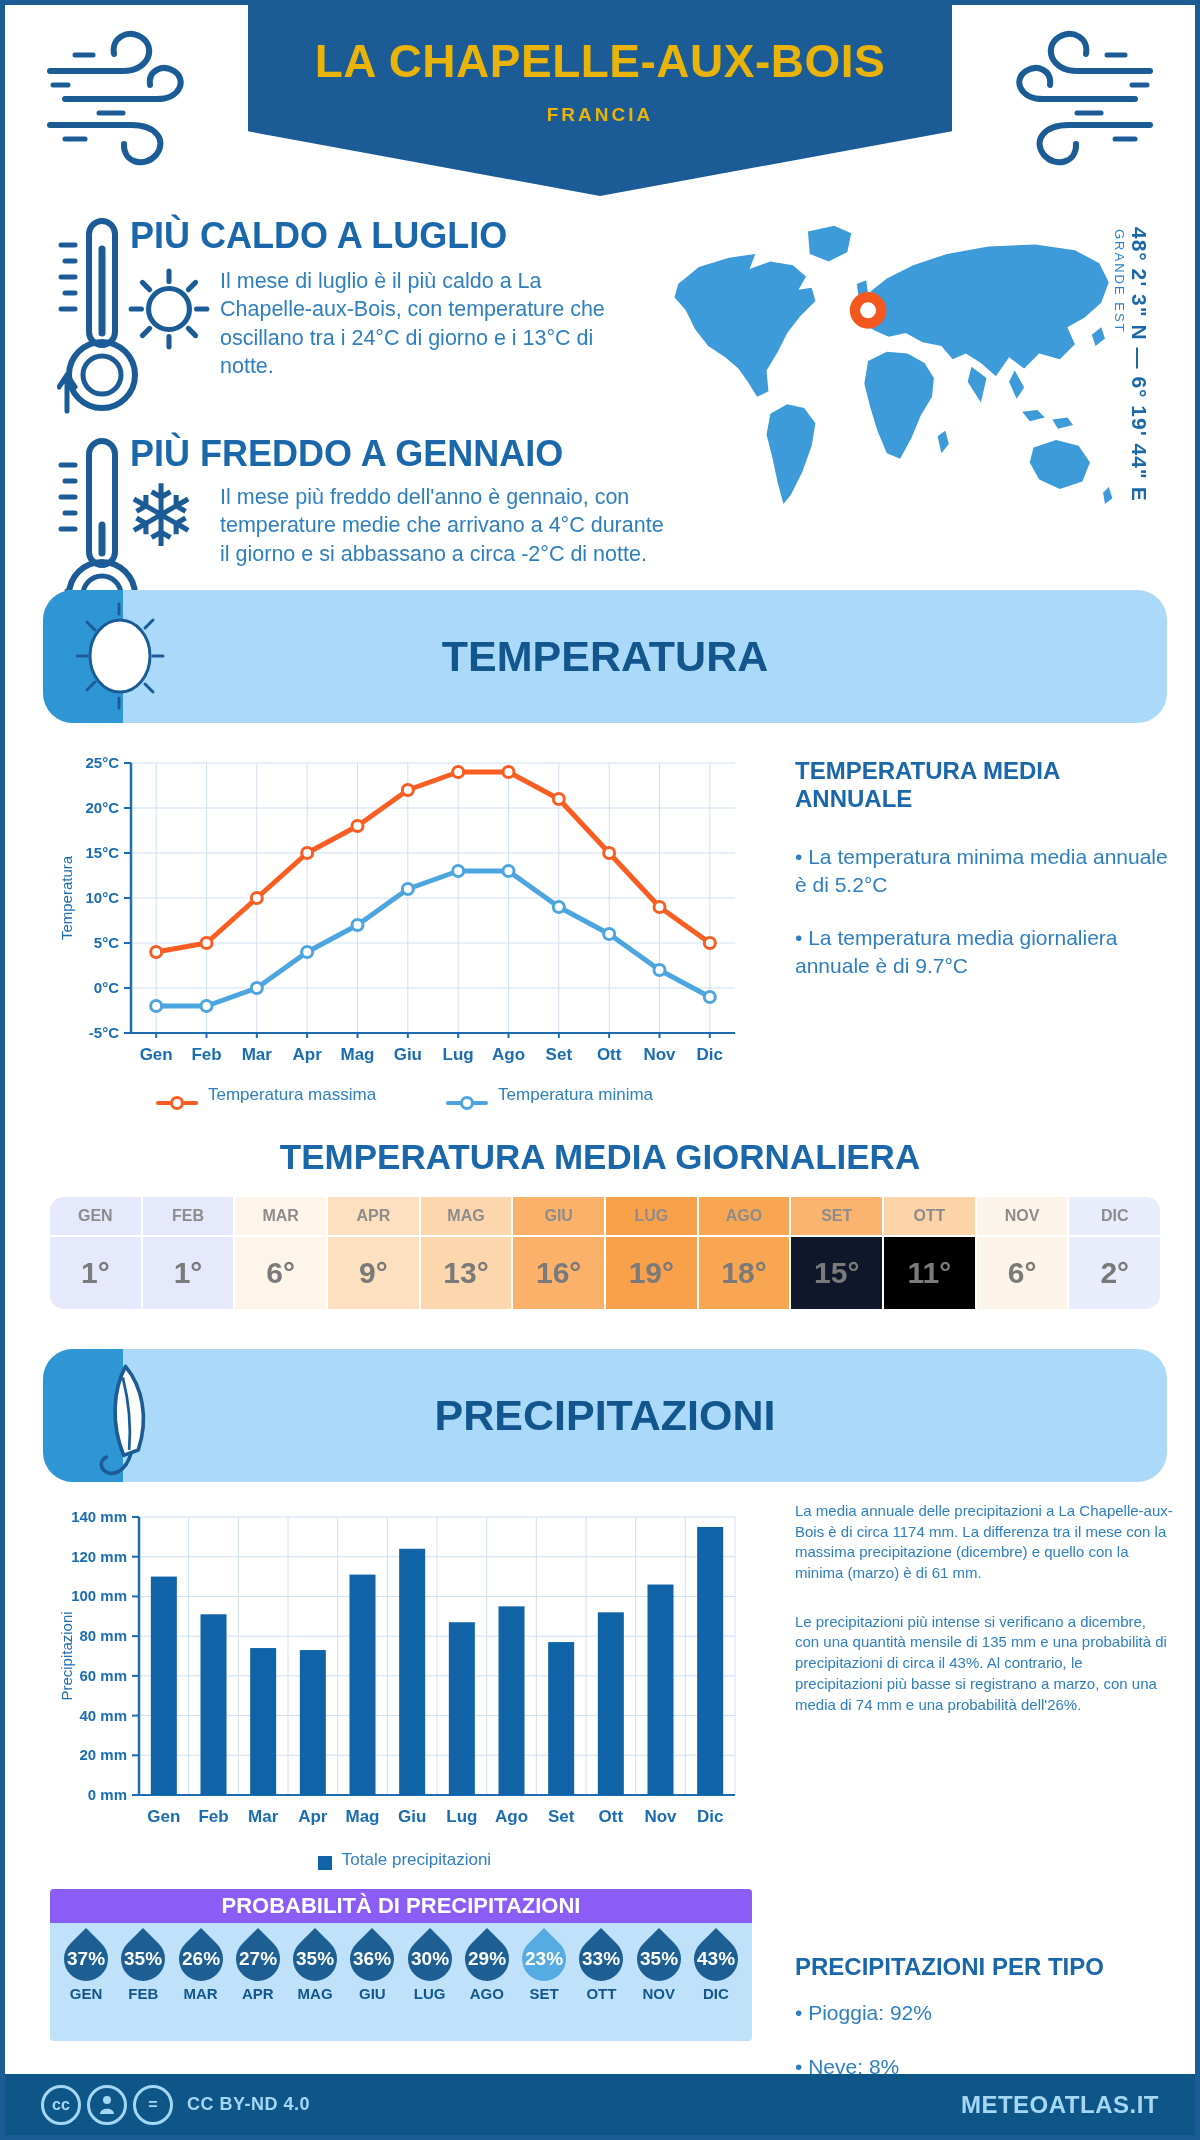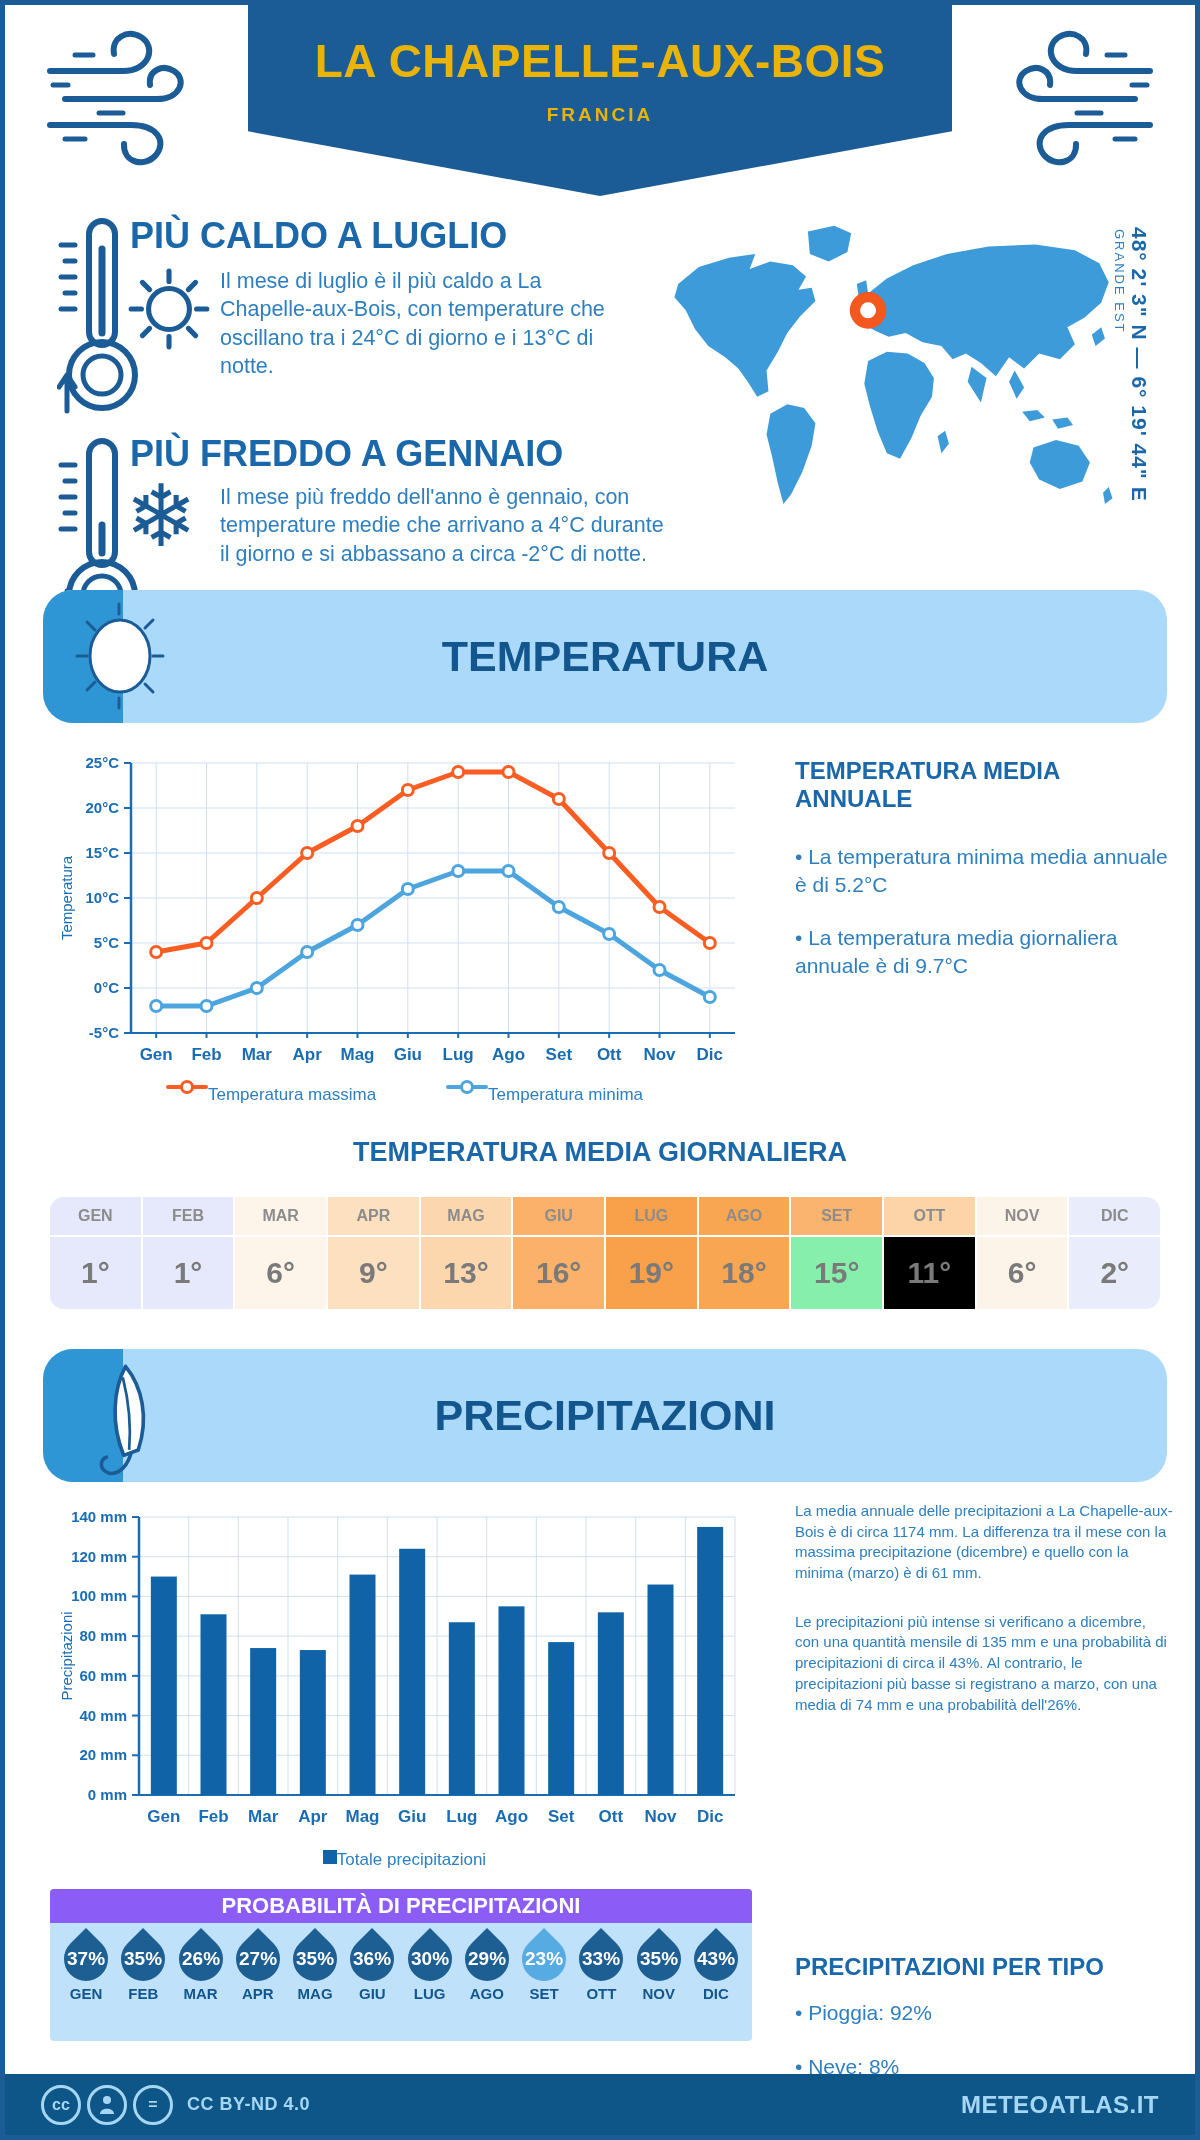--- a/index.html
+++ b/index.html
@@ -31,32 +31,32 @@
   
   .secbanner{position:absolute;left:38px;width:1124px;height:133px;background:#abd9f9;border-radius:30px;}
   .secbanner .seg{position:absolute;left:0;top:0;width:80px;height:133px;background:#2f96d5;border-radius:30px 0 0 30px;}
   .secbanner .sectitle{position:absolute;left:0;right:0;top:42px;text-align:center;font-size:43px;font-weight:bold;color:#12568d;}
   .secicon{position:absolute;left:28px;top:12px;}
 
   
   .chart{position:absolute;left:52px;width:695px;}
   svg text{font-family:"Liberation Sans",sans-serif;}
   .legend-row{position:absolute;left:52px;width:695px;display:flex;justify-content:center;gap:70px;align-items:center;}
-  .legend-item{display:flex;align-items:flex-start;}
+  .legend-item{display:flex;align-items:flex-end;gap:10px;}
   .lg-line{position:relative;display:inline-block;width:42px;height:4px;border-radius:2px;}
   .lg-dot{position:absolute;left:14px;top:-5px;width:8px;height:8px;background:#fff;border:3px solid;border-radius:50%;}
   .lg-sq{display:inline-block;width:14px;height:14px;background:#0f63a6;}
   .lg-text{font-size:17px;color:#2e7fc0;}
 
   
   .side-head{font-size:24px;font-weight:bold;color:#1a67a9;margin:0 0 30px 0;}
   .bullet{font-size:21px;line-height:1.32;color:#2e7fc0;margin-bottom:26px;}
   .para{font-size:15px;line-height:1.38;color:#2e7fc0;margin:0 0 28px 0;}
 
-  .center-head{position:absolute;left:0;right:0;text-align:center;font-size:27px;font-weight:bold;color:#1a67a9;}
+  .center-head{position:absolute;left:0;right:0;text-align:center;font-size:35px;font-weight:bold;color:#1a67a9;}
 
   
   .mtable{position:absolute;left:45px;top:1192px;width:1110px;display:flex;gap:2px;border-radius:14px;overflow:hidden;}
   .tcol{flex:1;display:flex;flex-direction:column;gap:2px;}
   .tcol-head{height:38px;display:flex;align-items:center;justify-content:center;font-size:16px;font-weight:bold;color:#8c8c8c;}
   .tcol-val{height:72px;display:flex;align-items:center;justify-content:center;font-size:30px;font-weight:bold;color:#7a7a7a;}
 
   
   .prob{position:absolute;left:45px;top:1884px;width:702px;height:152px;background:#bfe1fa;border-radius:4px;}
   .prob-head{height:34px;background:#8b5cf6;display:flex;align-items:center;justify-content:center;
@@ -328,21 +328,21 @@
       <div class="tcol">
         <div class="tcol-head" style="background: rgb(249, 160, 75);">LUG</div>
         <div class="tcol-val" style="background: rgb(249, 160, 75);">19°</div>
       </div>
       <div class="tcol">
         <div class="tcol-head" style="background: rgb(249, 166, 83);">AGO</div>
         <div class="tcol-val" style="background: rgb(249, 166, 83);">18°</div>
       </div>
       <div class="tcol">
         <div class="tcol-head" style="background: rgb(251, 180, 111);">SET</div>
-        <div class="tcol-val" style="background: #86efac;">15°</div>
+        <div class="tcol-val" style="background: #0f172a;">15°</div>
       </div>
       <div class="tcol">
         <div class="tcol-head" style="background: rgb(252, 212, 168);">OTT</div>
         <div class="tcol-val" style="background: #000000;">11°</div>
       </div>
       <div class="tcol">
         <div class="tcol-head" style="background: rgb(253, 244, 233);">NOV</div>
         <div class="tcol-val" style="background: rgb(253, 244, 233);">6°</div>
       </div>
       <div class="tcol">

